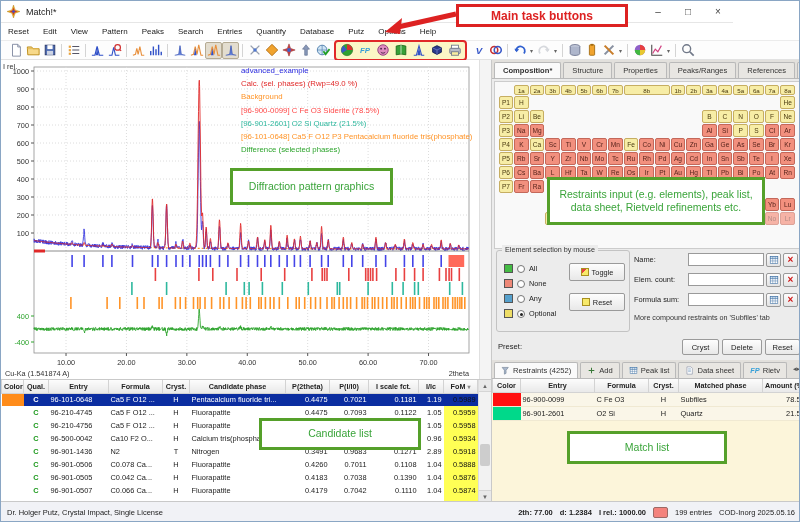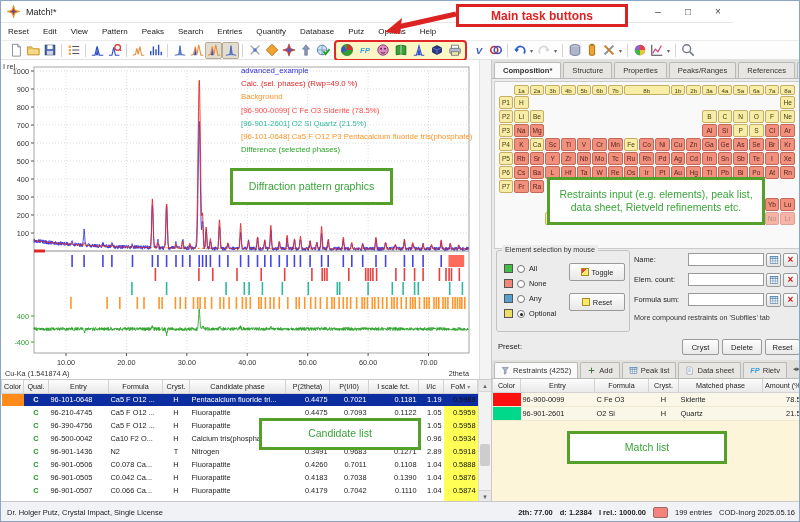--- a/index.html
+++ b/index.html
@@ -62,21 +62,21 @@
   
   #ltabs{left:0;top:300px;width:310px;height:19px;display:flex;align-items:flex-end;background:#e2e0dc;border-bottom:1px solid #b9b9b9;overflow:hidden;position:absolute;}
   .ltab{font-size:7.6px;color:#333;padding:3px 6px;border:1px solid #b9b9b9;border-bottom:none;background:#e8e6e2;border-radius:2px 2px 0 0;margin-left:2px;display:flex;align-items:center;gap:3px;white-space:nowrap;}
   .ltab.active{background:#fafafa;}
   .ltab svg{width:9px;height:9px;}
   .fp-txt{color:#38a0d8;font-weight:bold;font-style:italic;font-size:7.4px;}
   #ltab-arrows{position:absolute;right:1px;top:305px;font-size:7px;color:#555;background:#e2e0dc;padding-left:2px;}
   
   #match-area{left:0;top:319px;width:310px;height:122px;background:#fcf5da;overflow:hidden;}
   table{border-collapse:collapse;table-layout:fixed;}
-  th{font-size:7.2px;font-weight:normal;color:#222;background:linear-gradient(#fcfcfc,#e9e9e9);border:1px solid #d3d3d3;border-top:none;padding:0 2px;height:13px;white-space:nowrap;overflow:hidden;}
+  th{font-size:7.2px;font-weight:bold;color:#222;background:linear-gradient(#fcfcfc,#e9e9e9);border:1px solid #d3d3d3;border-top:none;padding:0 2px;height:13px;white-space:nowrap;overflow:hidden;}
   td{font-size:7.4px;color:#222;padding:0 2px;white-space:nowrap;overflow:hidden;height:13px;}
   #match-table td{height:14px;border-bottom:1px solid #f0e9d2;background:#faf6e8;}
   
   #cand-panel{left:0;top:378px;width:490px;height:122px;background:#fff;border-top:1px solid #c9c9c9;overflow:hidden;}
   #cand-table tr.sel td{background:#0b2da0;color:#fff;}
   #cand-table td.fom{background:#ffff55;color:#111;text-align:right;}
   #cand-table tr.sel td.fom{color:#111;}
   .qual{color:#1d9a1d;font-weight:bold;text-align:center;}
   tr.sel .qual{color:#fff;}
   .num{text-align:right;}
@@ -641,21 +641,21 @@
             <td>Fluorapatite</td>
             <td class="num">0.4475</td>
             <td class="num">0.7093</td>
             <td class="num">0.1122</td>
             <td class="num">1.05</td>
             <td class="fom">0.5959</td>
           </tr>
           <tr class="">
             <td style="background:#fff"></td>
             <td class="qual">C</td>
-            <td>96-390-4756</td>
+            <td>96-210-4756</td>
             <td>Ca5 F O12 ...</td>
             <td class="ctr">H</td>
             <td>Fluorapatite</td>
             <td class="num"></td>
             <td class="num"></td>
             <td class="num"></td>
             <td class="num">1.05</td>
             <td class="fom">0.5958</td>
           </tr>
           <tr class="">
@@ -1041,21 +1041,21 @@
               <th>Formula</th>
               <th>Cryst.</th>
               <th>Matched phase</th>
               <th>Amount (%) </th>
             </tr>
             <tr>
               <td style="background:#ff1010"></td>
               <td>96-900-0099</td>
               <td>C Fe O3</td>
               <td class="ctr">H</td>
-              <td>Siderite</td>
+              <td>Subfiles</td>
               <td class="num">78.5</td>
             </tr>
             <tr>
               <td style="background:#00d98a"></td>
               <td>96-901-2601</td>
               <td>O2 Si</td>
               <td class="ctr">H</td>
               <td>Quartz</td>
               <td class="num">21.5</td>
             </tr>

